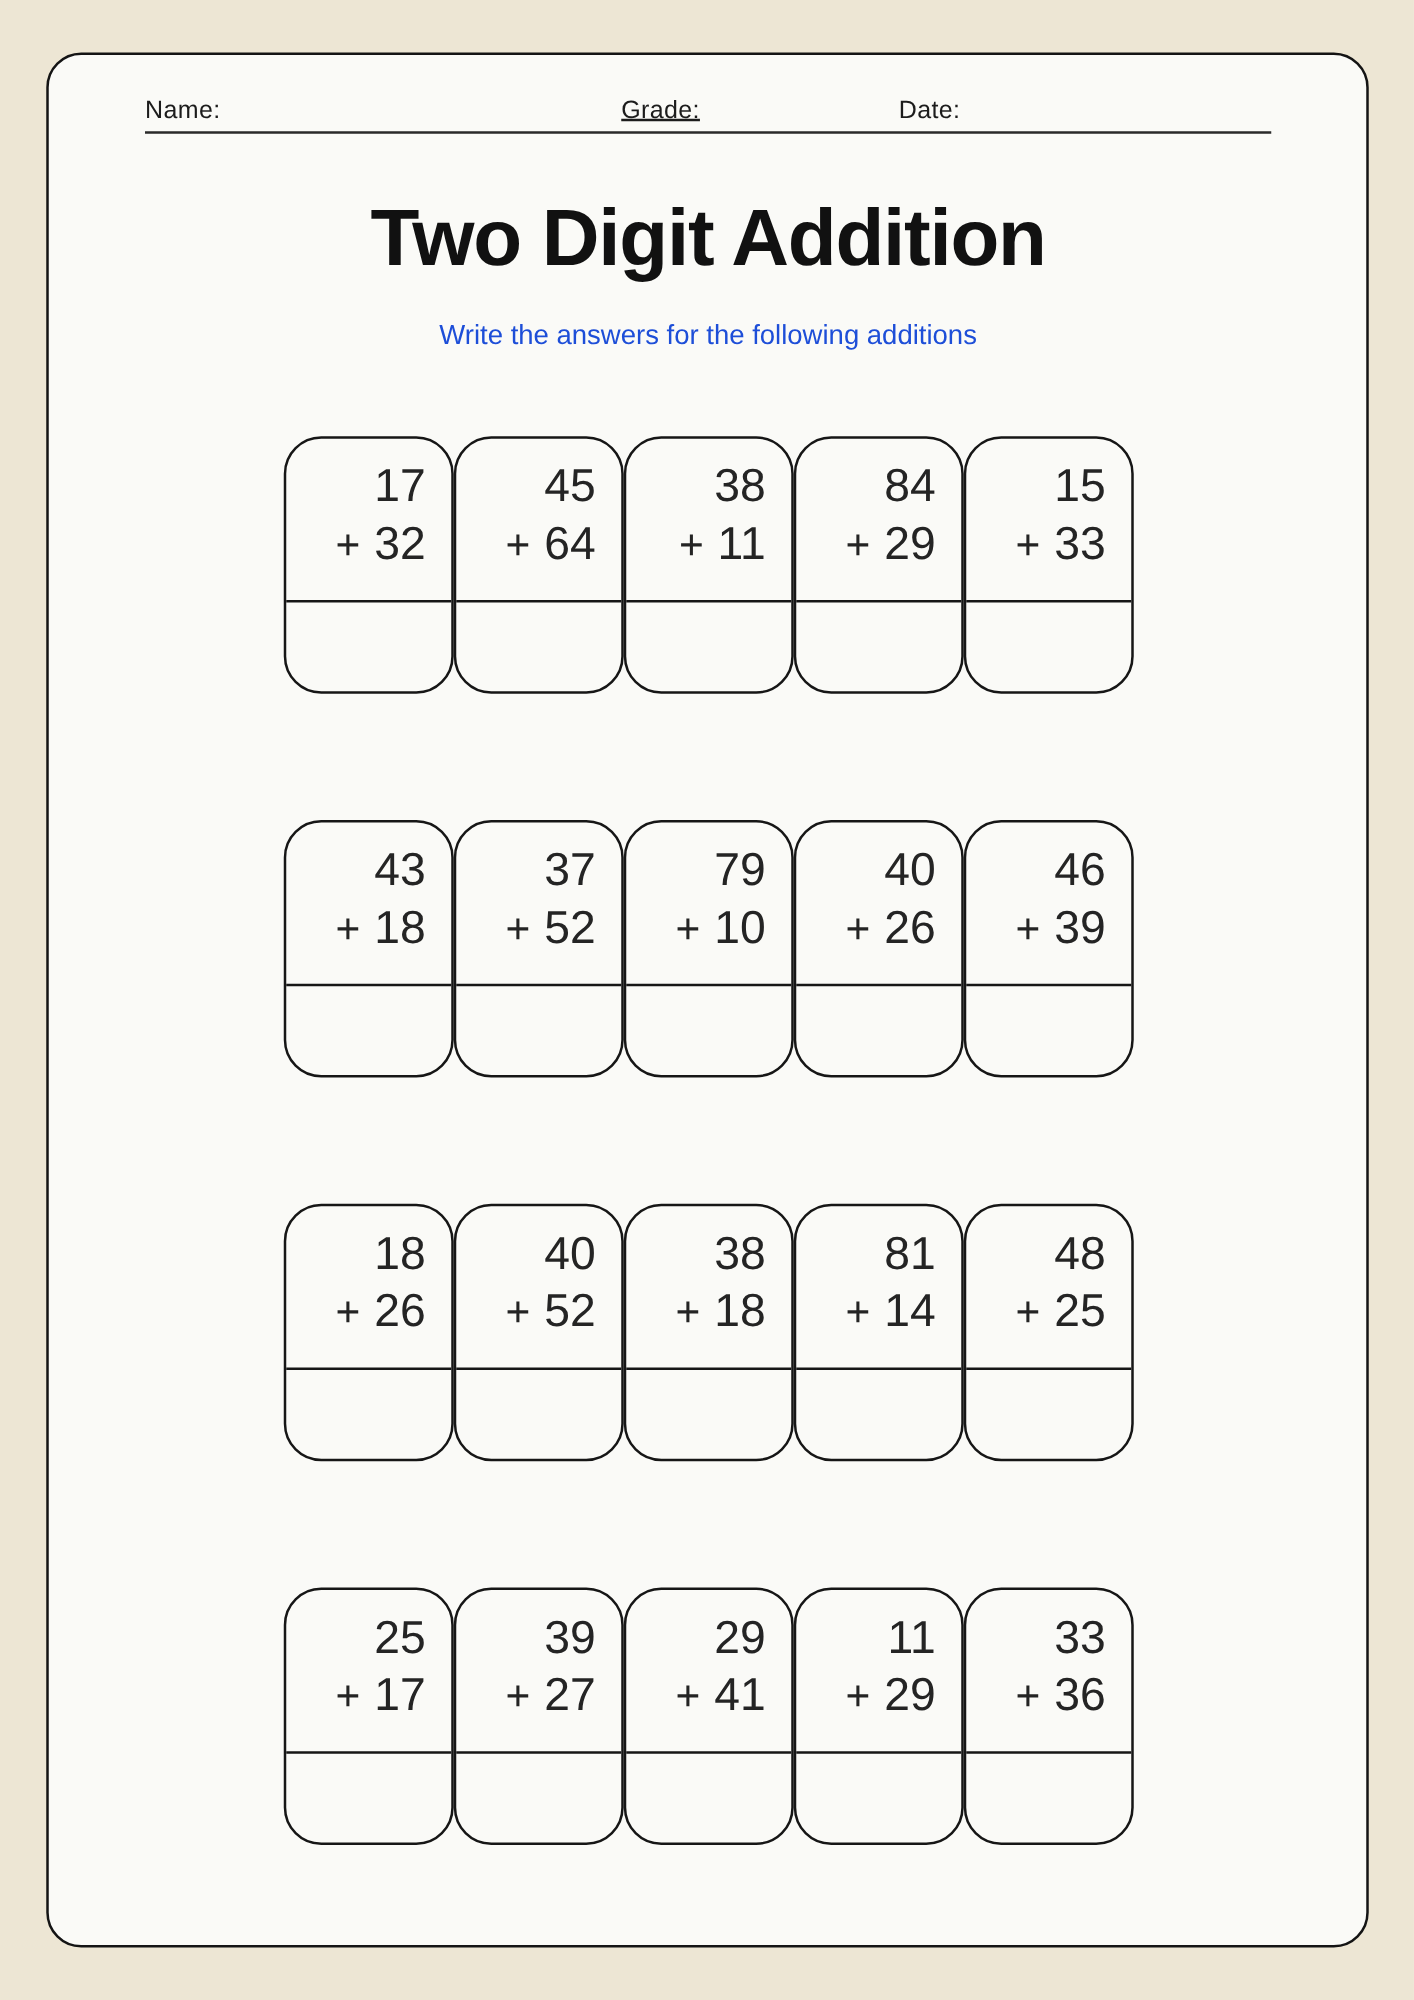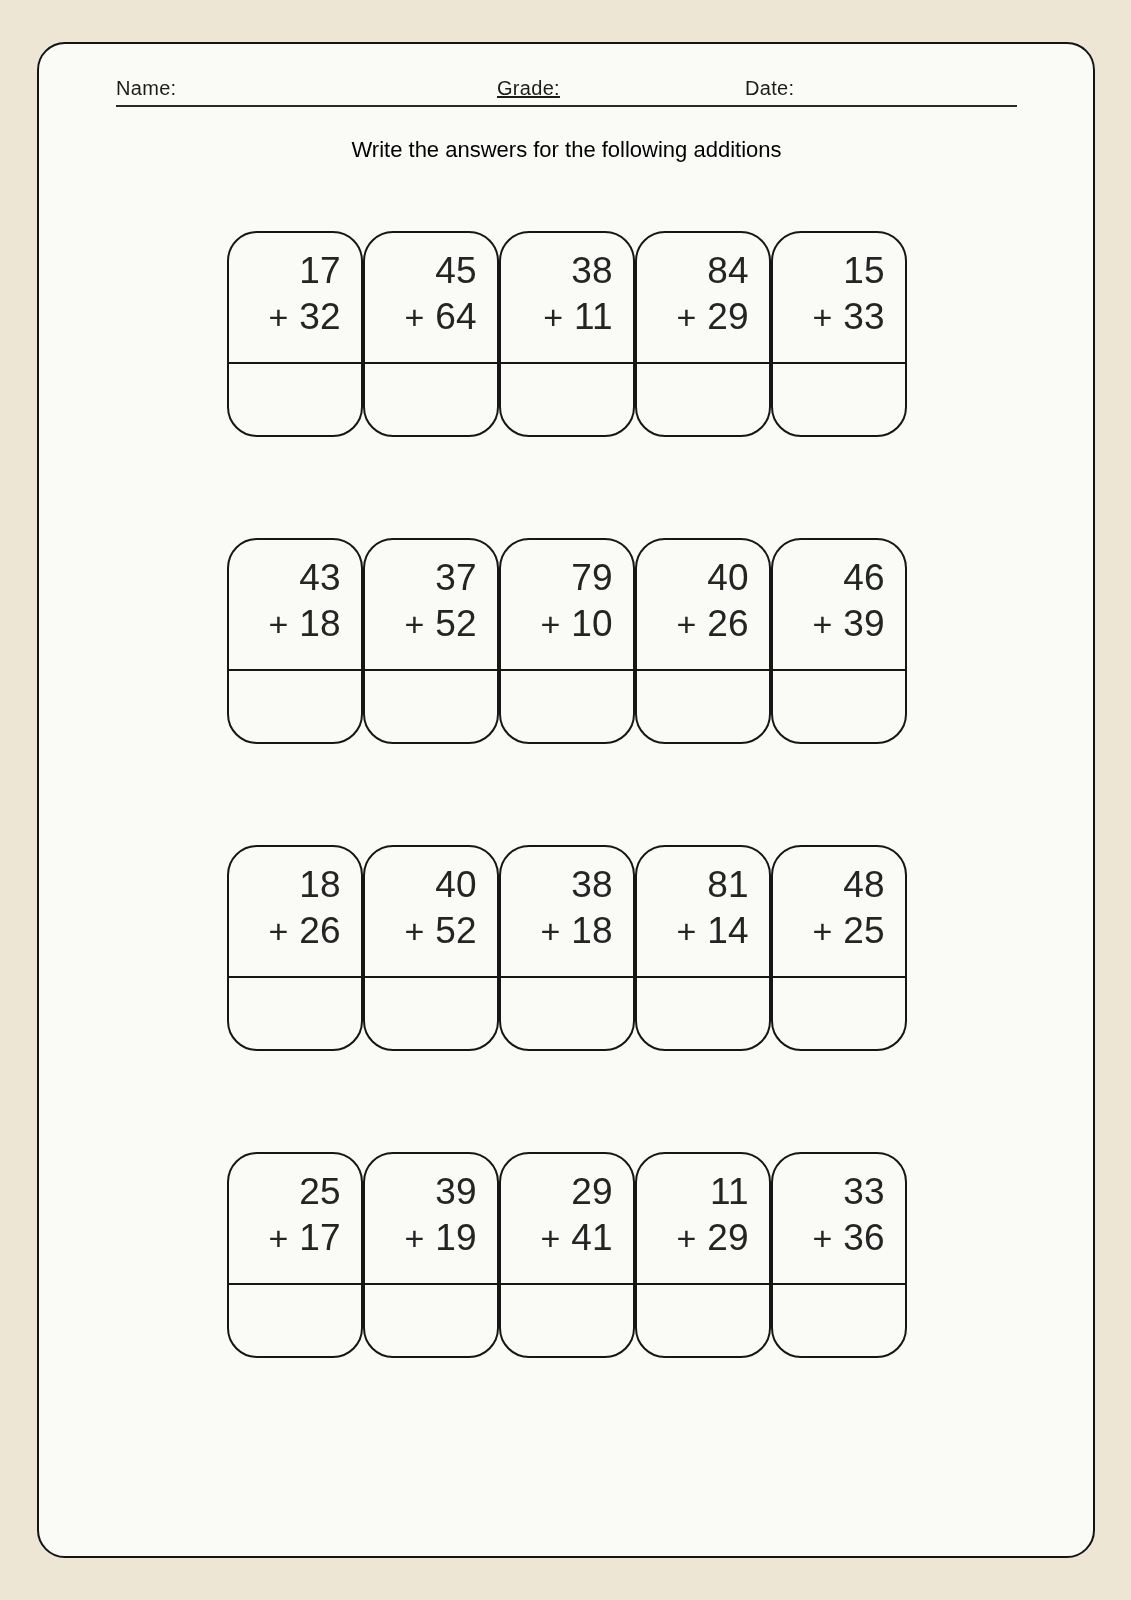--- a/index.html
+++ b/index.html
@@ -32,21 +32,21 @@
   }
   .header-label {
     position: absolute;
     top: 0;
     font-size: 20px;
     letter-spacing: 0.3px;
     color: #1c1c1c;
   }
   .header-label.name  { left: 0; }
   .header-label.grade { left: 381px; text-decoration: underline; }
-  .header-label.date  { left: 629px; }
+  .header-label.date  { left: 603px; }
 
   .header-line {
     height: 0;
     border-bottom: 2px solid #2a2a2a;
     margin-top: 2px;
   }
 
   
   .title {
     margin-top: 48px;
@@ -54,21 +54,21 @@
     font-size: 64px;
     font-weight: bold;
     letter-spacing: -1px;
     color: #111111;
     line-height: 70px;
   }
   .subtitle {
     margin-top: 30px;
     text-align: center;
     font-size: 22px;
-    color: #000000;
+    color: #1d4ed8;
   }
 
   
   .grid {
     margin-top: 68px;
   }
   .card-row {
     display: flex;
     justify-content: center;
     margin-bottom: 101px;
@@ -112,20 +112,21 @@
 
 <div class="page">
 
   <div class="header-row">
     <span class="header-label name">Name:</span>
     <span class="header-label grade">Grade:</span>
     <span class="header-label date">Date:</span>
   </div>
   <div class="header-line"></div>
 
+  <div class="title">Two Digit Addition</div>
 
   <div class="subtitle">Write the answers for the following additions</div>
 
   <div class="grid">
       <div class="card-row">
   <div class="card">
     <div class="card-problem">
       <div class="num-line">
         <span>17</span>
       </div>
@@ -335,21 +336,21 @@
     <div class="card-answer"></div>
   </div>
 
   <div class="card">
     <div class="card-problem">
       <div class="num-line">
         <span>39</span>
       </div>
       <div class="num-line">
         <span class="plus">+</span>
-        <span>19</span>
+        <span>27</span>
       </div>
     </div>
     <div class="card-answer"></div>
   </div>
 
   <div class="card">
     <div class="card-problem">
       <div class="num-line">
         <span>29</span>
       </div>

